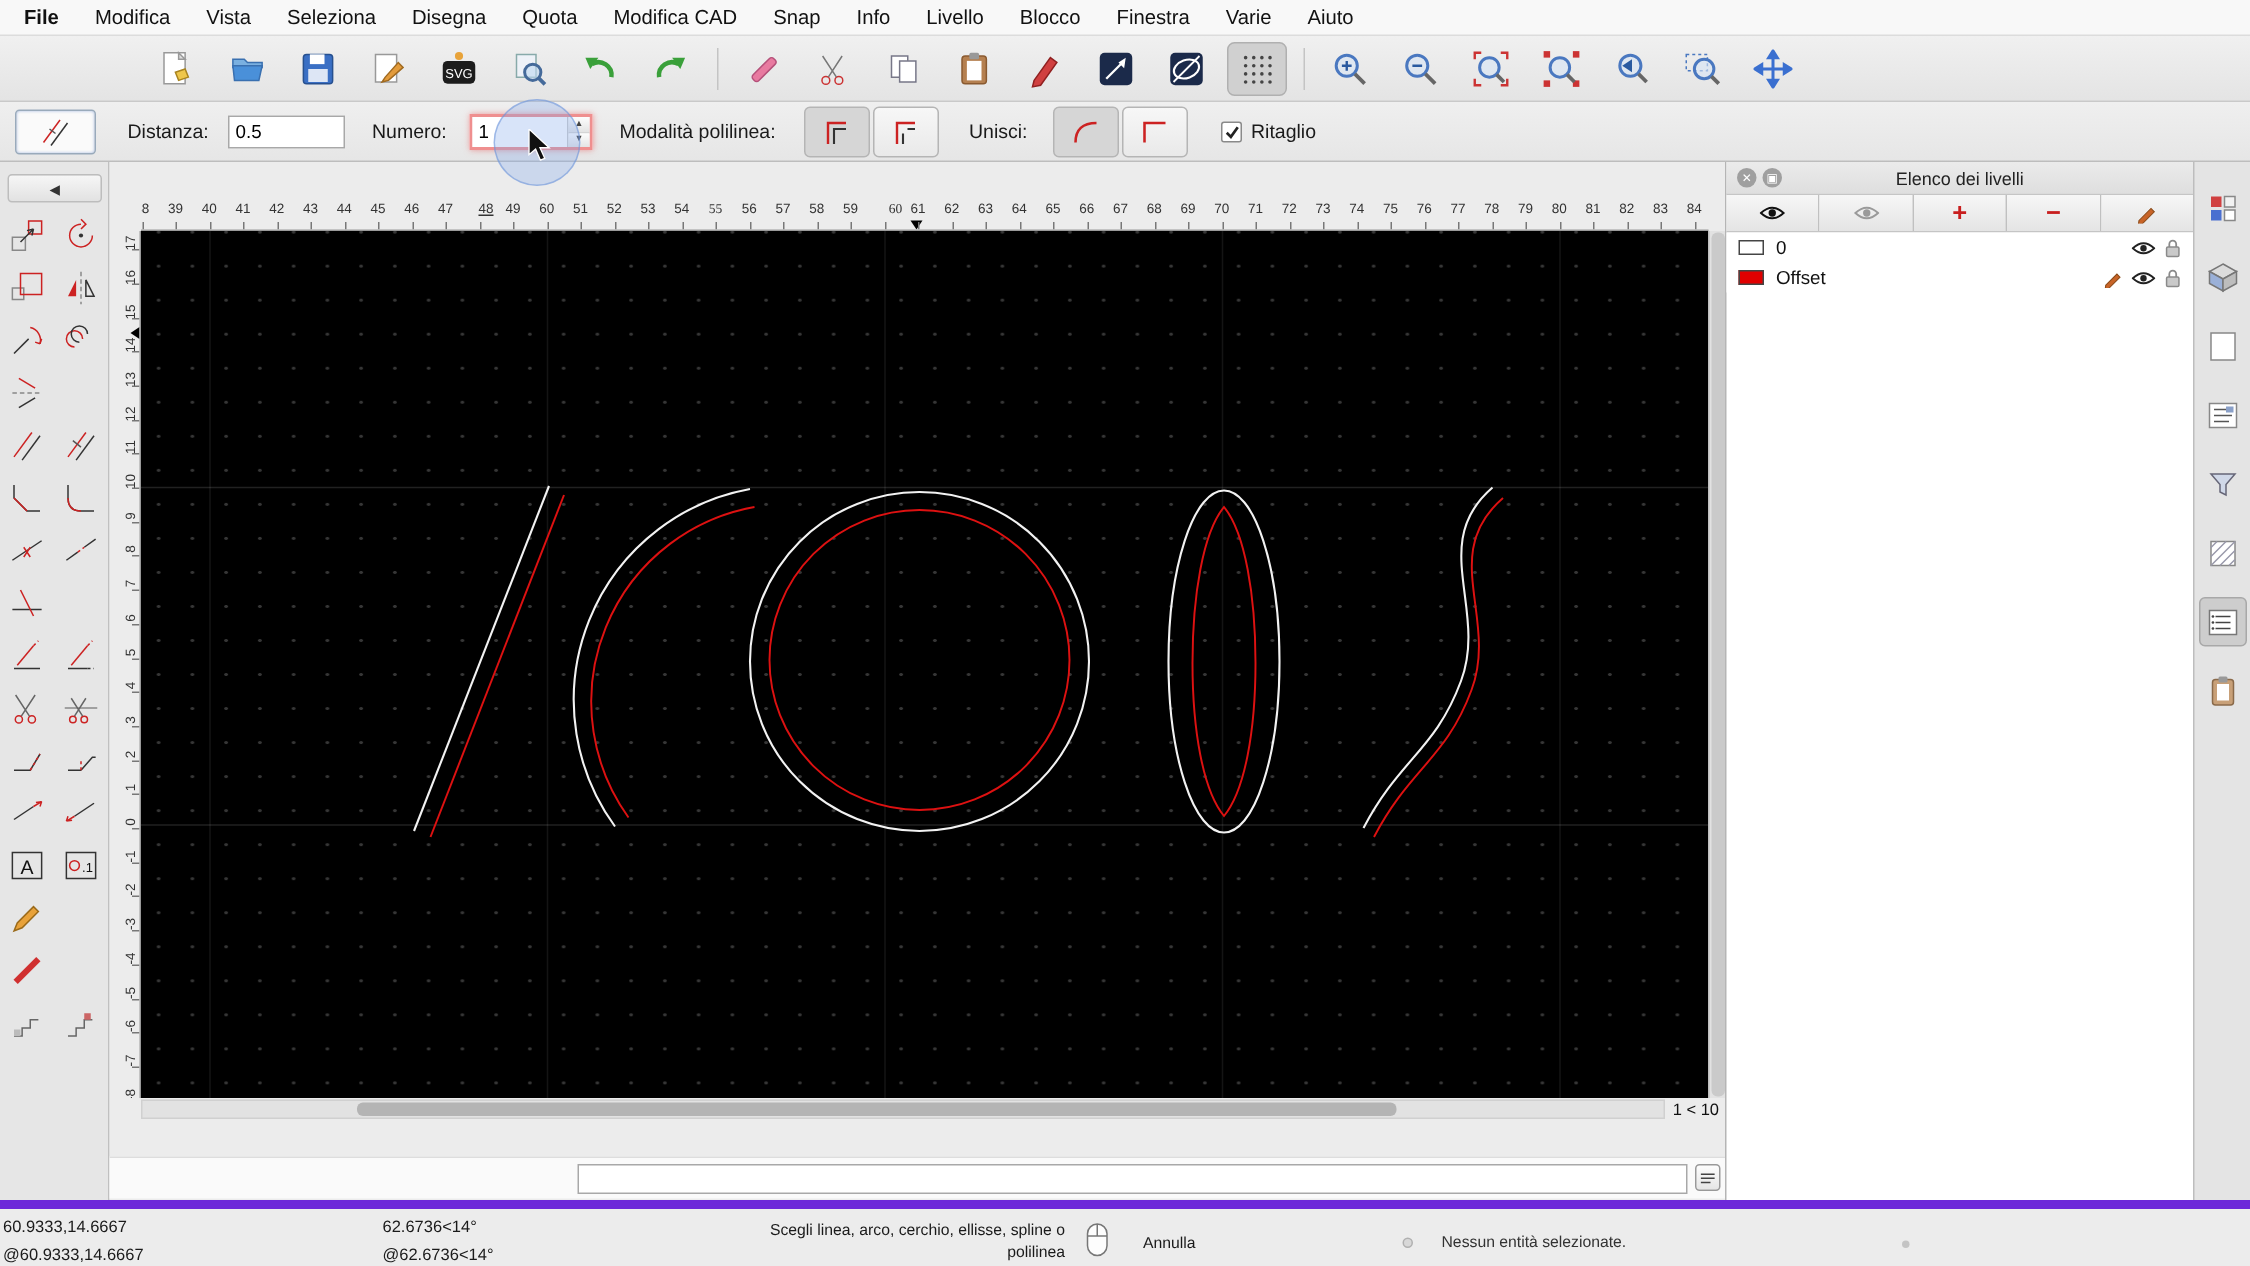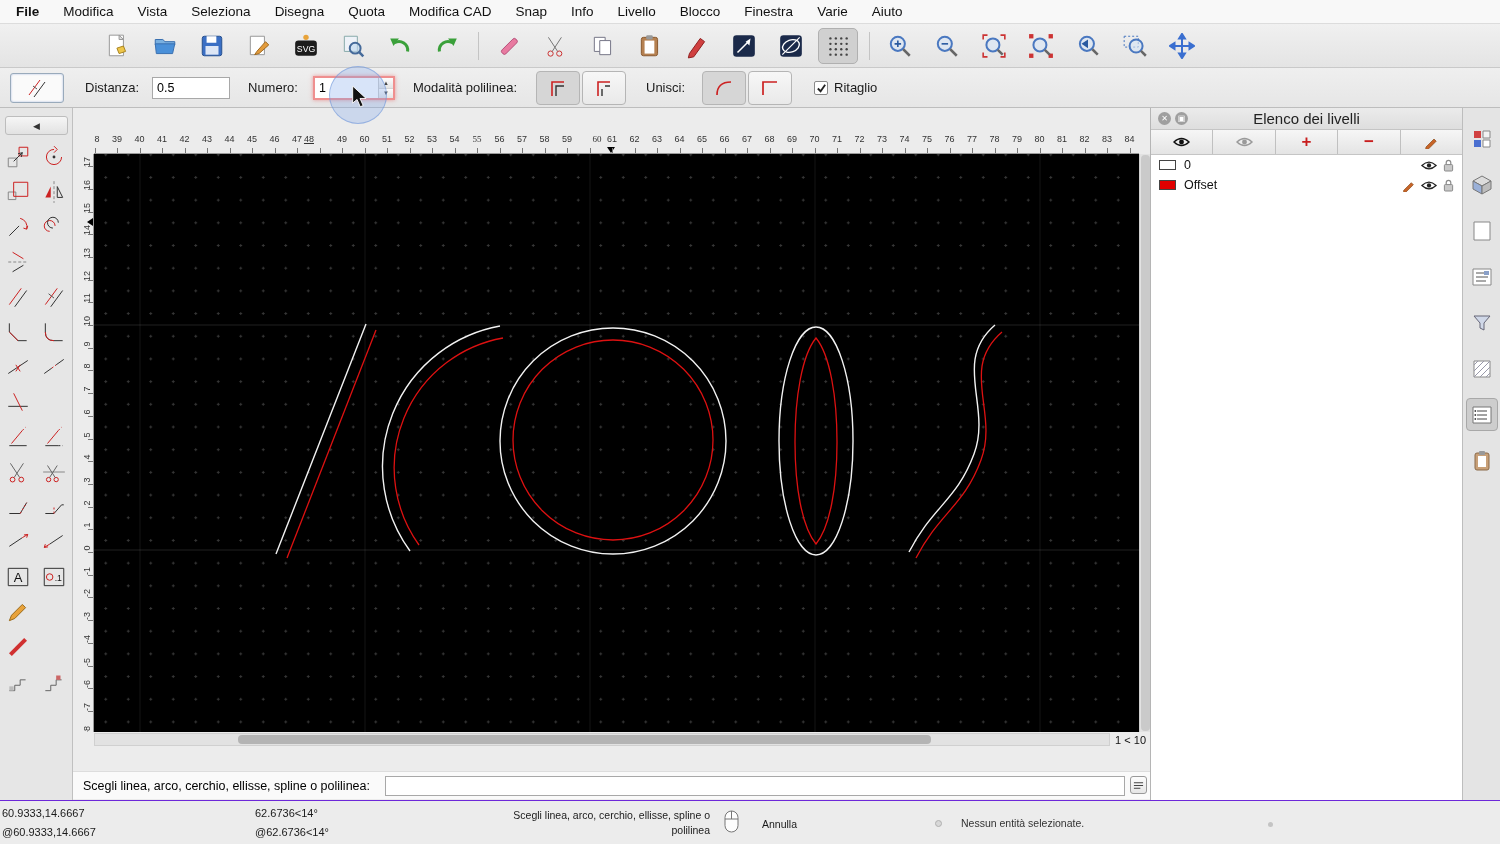--- a/index.html
+++ b/index.html
@@ -98,21 +98,21 @@
   #cmd-input-row label { position:absolute; left:10px; top:0; height:28px; line-height:28px; font-size:12.5px; color:#000; }
   #cmd-input { position:absolute; left:312px; top:4px; width:740px; height:20px; border:1px solid #a8a8a8;
                background:#fff; font-size:12px; padding:0 4px; font-family:"Liberation Sans",sans-serif; }
   #cmd-multiline { position:absolute; left:1057px; top:4px; width:17px; height:18px; border:1px solid #999;
                    background:linear-gradient(#fdfdfd,#e6e6e6); border-radius:3px; display:flex; align-items:center; justify-content:center; }
 
   
   #layerpanel { left:1150px; top:108px; width:312px; height:692px; background:#fff; border-left:1px solid #b5b5b5; }
   #lp-header { position:relative; height:22px; background:linear-gradient(#ebebeb,#dedede); border-bottom:1px solid #c5c5c5; }
   #lp-header .ttl { position:absolute; left:0; right:0; top:0; height:22px; line-height:22px; text-align:center;
-                    font-size:15px; color:#222; }
+                    font-size:12px; color:#222; }
   .hdr-ico { position:absolute; top:4px; width:13px; height:13px; border-radius:50%; background:#9f9f9f; color:#fff;
              font-size:8px; line-height:13px; text-align:center; }
   #lp-toolbar { display:flex; height:25px; border-bottom:1px solid #c5c5c5; }
   .pbtn { flex:1; border-right:1px solid #c0c0c0; background:linear-gradient(#f6f6f6,#e4e4e4);
           display:flex; align-items:center; justify-content:center; font-weight:bold; }
   .pbtn:last-child { border-right:none; }
   .pbtn .plus { color:#c81e1e; font-size:17px; }
   .pbtn .minus { color:#c81e1e; font-size:17px; }
   #layer-list { background:#fff; }
   .layer-row { height:20px; display:flex; align-items:center; padding:0 8px; gap:8px; font-size:12.5px; }
@@ -120,21 +120,21 @@
   .licons { margin-left:auto; display:flex; align-items:center; gap:6px; }
 
   
   #rightstrip { left:1462px; top:108px; width:38px; height:692px; background:#e4e4e4; border-left:1px solid #bdbdbd;
                 display:flex; flex-direction:column; align-items:center; padding-top:14px; gap:13px; }
   .sbtn { width:32px; height:33px; display:flex; align-items:center; justify-content:center; border-radius:4px; }
   .sbtn svg { width:24px; height:24px; }
   .sbtn.pressed { background:#cdcdcd; border:1px solid #a8a8a8; }
 
   
-  #statusbar { left:0; top:800px; width:1500px; height:44px; background:#ececec; border-top:1px solid #6d28d9; }
+  #statusbar { left:0; top:800px; width:1500px; height:44px; background:#ececec; border-top:6px solid #6d28d9; }
   #statusbar .s1 { position:absolute; top:6px; font-size:11px; color:#1a1a1a; white-space:nowrap; }
   #statusbar .s2 { position:absolute; top:25px; font-size:11px; color:#1a1a1a; white-space:nowrap; }
   #sb-hint { position:absolute; left:440px; top:7px; width:270px; text-align:right; font-size:10.5px; line-height:15px; color:#1a1a1a; }
   #sb-mouse { position:absolute; left:724px; top:9px; }
   #sb-annulla { position:absolute; left:762px; top:17px; font-size:10.5px; color:#1a1a1a; }
   #sb-selection { position:absolute; left:935px; top:16px; font-size:10.5px; color:#333; display:flex; align-items:center; gap:19px; }
   #sb-selection .dot { width:7px; height:7px; border-radius:50%; background:#d8d8d8; border:1px solid #b0b0b0; }
   #sb-dot2 { position:absolute; left:1268px; top:21px; width:5px; height:5px; border-radius:50%; background:#c4c4c4; }
 </style>
 </head>
@@ -599,21 +599,21 @@
       <div class="rt-num" style="left: 103px;">43</div>
       <div class="rt-tick" style="left: 113px;"></div>
       <div class="rt-num" style="left: 125.5px;">44</div>
       <div class="rt-tick" style="left: 135.5px;"></div>
       <div class="rt-num" style="left: 148px;">45</div>
       <div class="rt-tick" style="left: 158px;"></div>
       <div class="rt-num" style="left: 170.5px;">46</div>
       <div class="rt-tick" style="left: 180.5px;"></div>
       <div class="rt-num" style="left: 193px;">47</div>
       <div class="rt-tick" style="left: 203px;"></div>
-      <div class="rt-num" style="left: 205px; text-decoration: underline;">48</div>
+      <div class="rt-num" style="left: 220px; text-decoration: underline;">48</div>
       <div class="rt-tick" style="left: 225.5px;"></div>
       <div class="rt-num" style="left: 238px;">49</div>
       <div class="rt-tick" style="left: 248px;"></div>
       <div class="rt-num" style="left: 260.5px;">60</div>
       <div class="rt-tick" style="left: 270.5px;"></div>
       <div class="rt-num" style="left: 283px;">51</div>
       <div class="rt-tick" style="left: 293px;"></div>
       <div class="rt-num" style="left: 305.5px;">52</div>
       <div class="rt-tick" style="left: 315.5px;"></div>
       <div class="rt-num" style="left: 328px;">53</div>
@@ -769,21 +769,20 @@
 
   <div id="vscroll">
       <div class="thumb"></div>
     </div>
   <div id="hscroll">
       <div class="thumb"></div>
     </div>
   <div id="scale-info">1 &lt; 10</div>
 
   <div id="cmd-input-row">
-    <label>Scegli linea, arco, cerchio, ellisse, spline o polilinea:</label>
     <input id="cmd-input" value="" style="">
     <div id="cmd-multiline">
         <svg width="11" height="11" viewBox="0 0 12 12">
           <path d="M1 3 h10 M1 6 h10 M1 9 h7" stroke="#444" fill="none"></path>
         </svg>
       </div>
   </div>
 </div>
 
 <div id="layerpanel" class="abs">

